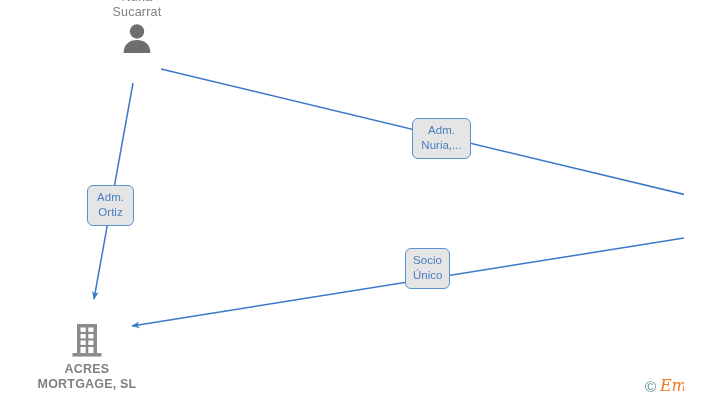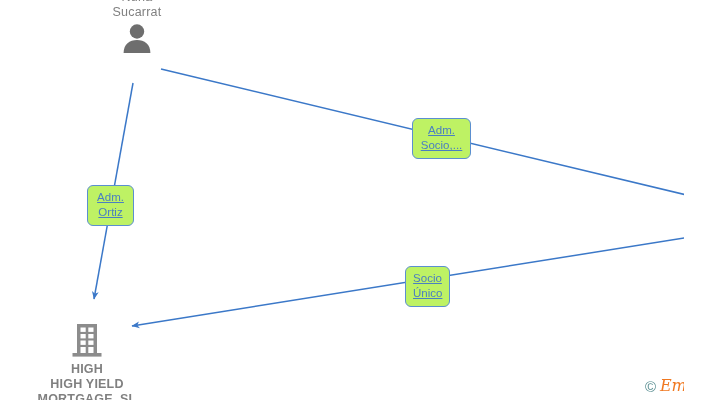--- a/index.html
+++ b/index.html
@@ -57,46 +57,45 @@
   }
   #node-company .node-label {
     margin-top: 4px;
     font-weight: bold;
   }
   
   .edge-label {
     position: absolute;
     border: 1.4px solid #5b8fd0;
     border-radius: 6px;
-    background: #bef264;
+    background: #e5e5e5;
     color: #4a7fc1;
     font-size: 11.5px;
     line-height: 15px;
     text-align: center;
     padding: 4px 7px 5px 7px;
     box-sizing: border-box;
     white-space: nowrap;
-    text-decoration: underline;
   }
   .edge-label div {
     white-space: nowrap;
   }
   #edge-label-adm-unico-truncated {
     left: 412px;
     top: 118px;
     width: 59px;
   }
   #edge-label-adm-unico {
     left: 87px;
     top: 185px;
     width: 47px;
   }
   #edge-label-socio-unico {
     left: 405px;
-    top: 266px;
+    top: 248px;
     width: 45px;
   }
   
   #node-right-partial {
     position: absolute;
     left: 719px;
     top: 265px;
     font-size: 13px;
     line-height: 16px;
     color: #808080;
@@ -162,31 +161,30 @@
       <rect x="11.5" y="5.5" width="5.2" height="4.4" fill="#ffffff"></rect>
       <rect x="19.3" y="5.5" width="5.2" height="4.4" fill="#ffffff"></rect>
       <rect x="11.5" y="12" width="5.2" height="4.4" fill="#ffffff"></rect>
       <rect x="19.3" y="12" width="5.2" height="4.4" fill="#ffffff"></rect>
       <rect x="11.5" y="18.5" width="5.2" height="4.4" fill="#ffffff"></rect>
       <rect x="19.3" y="18.5" width="5.2" height="4.4" fill="#ffffff"></rect>
       <rect x="11.5" y="25" width="5.2" height="6" fill="#ffffff"></rect>
       <rect x="19.3" y="25" width="5.2" height="6" fill="#ffffff"></rect>
     </svg>
     <div class="node-label">
-      <div>HIGH</div>
-      <div>HIGH YIELD</div>
+      <div>ACRES</div>
       <div>MORTGAGE, SL</div>
     </div>
   </div>
 
   <div id="node-right-partial">C</div>
 
   <div class="edge-label" id="edge-label-adm-unico-truncated">
     <div>Adm.</div>
-    <div>Socio,...</div>
+    <div>Nuria,...</div>
   </div>
 
   <div class="edge-label" id="edge-label-adm-unico">
     <div>Adm.</div>
     <div>Ortiz</div>
   </div>
 
   <div class="edge-label" id="edge-label-socio-unico">
     <div>Socio</div>
     <div>Único</div>

